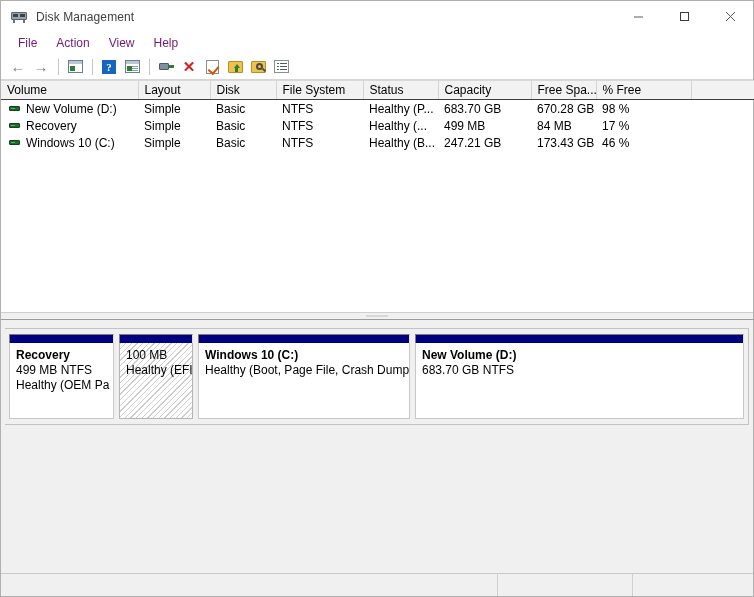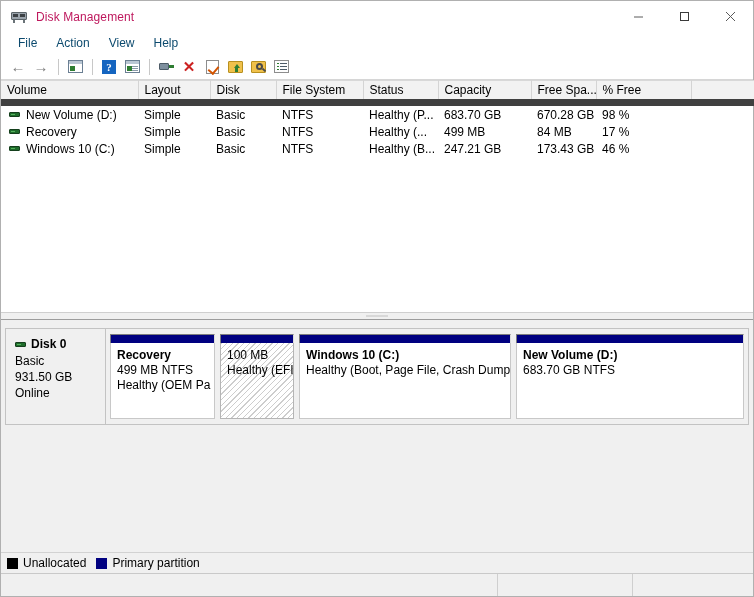--- a/index.html
+++ b/index.html
@@ -71,21 +71,21 @@
     background: #6a7378;
   }
   .title-icon .drv-foot2 {
     position: absolute;
     left: 13px; top: 12px;
     width: 2px; height: 3px;
     background: #6a7378;
   }
   .title-text {
     font-size: 12px;
-    color: #be185d;
+    color: #404040;
     letter-spacing: 0.1px;
   }
   .win-buttons {
     position: absolute;
     right: 0;
     top: 0;
     height: 31px;
     display: flex;
   }
   .win-btn {
@@ -102,21 +102,21 @@
   .menubar {
     height: 22px;
     min-height: 22px;
     display: flex;
     align-items: center;
     padding-left: 8px;
     background: #ffffff;
   }
   .menu-item {
     font-size: 12px;
-    color: #0c4a6e;
+    color: #701a75;
     padding: 2px 9px 3px 9px;
     margin-right: 1px;
   }
 
   
   .toolbar {
     height: 25px;
     min-height: 25px;
     display: flex;
     align-items: center;
@@ -304,21 +304,21 @@
     border-collapse: collapse;
     width: 754px;
     table-layout: fixed;
   }
   table.vol th {
     font-weight: normal;
     font-size: 12px;
     text-align: left;
     background: #f2f2f2;
     border-right: 1px solid #d4d4d4;
-    border-bottom: 7px solid #404040;
+    border-bottom: 1px solid #404040;
     border-top: 1px solid #d8d8d8;
     height: 18px;
     padding: 0 0 0 6px;
     color: #000000;
     white-space: nowrap;
     overflow: hidden;
   }
   table.vol td {
     font-size: 12px;
     height: 17px;
@@ -691,29 +691,20 @@
     </table>
     <div class="list-body-fill"></div>
   </div>
 
   <div class="splitter">
     <div class="grip"></div>
   </div>
 
   <div class="graph-pane">
     <div class="disk-row">
-      <div class="disk-info">
-        <div class="disk-title">
-          <span class="volicon"></span>
-          <span>Disk 0</span>
-        </div>
-        <div>Basic</div>
-        <div>931.50 GB</div>
-        <div>Online</div>
-      </div>
       <div class="parts">
 
         <div class="part" style="width:105px">
           <div class="part-bar"></div>
           <div class="part-body">
             <span class="pl part-label">Recovery</span>
             <span class="pl">499 MB NTFS</span>
             <span class="pl">Healthy (OEM Pa</span>
           </div>
         </div>
@@ -740,30 +731,20 @@
           <div class="part-body">
             <span class="pl part-label">New Volume  (D:)</span>
             <span class="pl">683.70 GB NTFS</span>
           </div>
         </div>
 
       </div>
     </div>
   </div>
 
-  <div class="legend">
-    <div class="legend-item">
-      <span class="swatch unalloc"></span>
-      <span>Unallocated</span>
-    </div>
-    <div class="legend-item">
-      <span class="swatch primary"></span>
-      <span>Primary partition</span>
-    </div>
-  </div>
 
   <div class="statusbar">
     <div class="status-seg s1"></div>
     <div class="status-seg s2"></div>
     <div class="status-seg s3"></div>
   </div>
 
 </div>
 
 </body></html>

